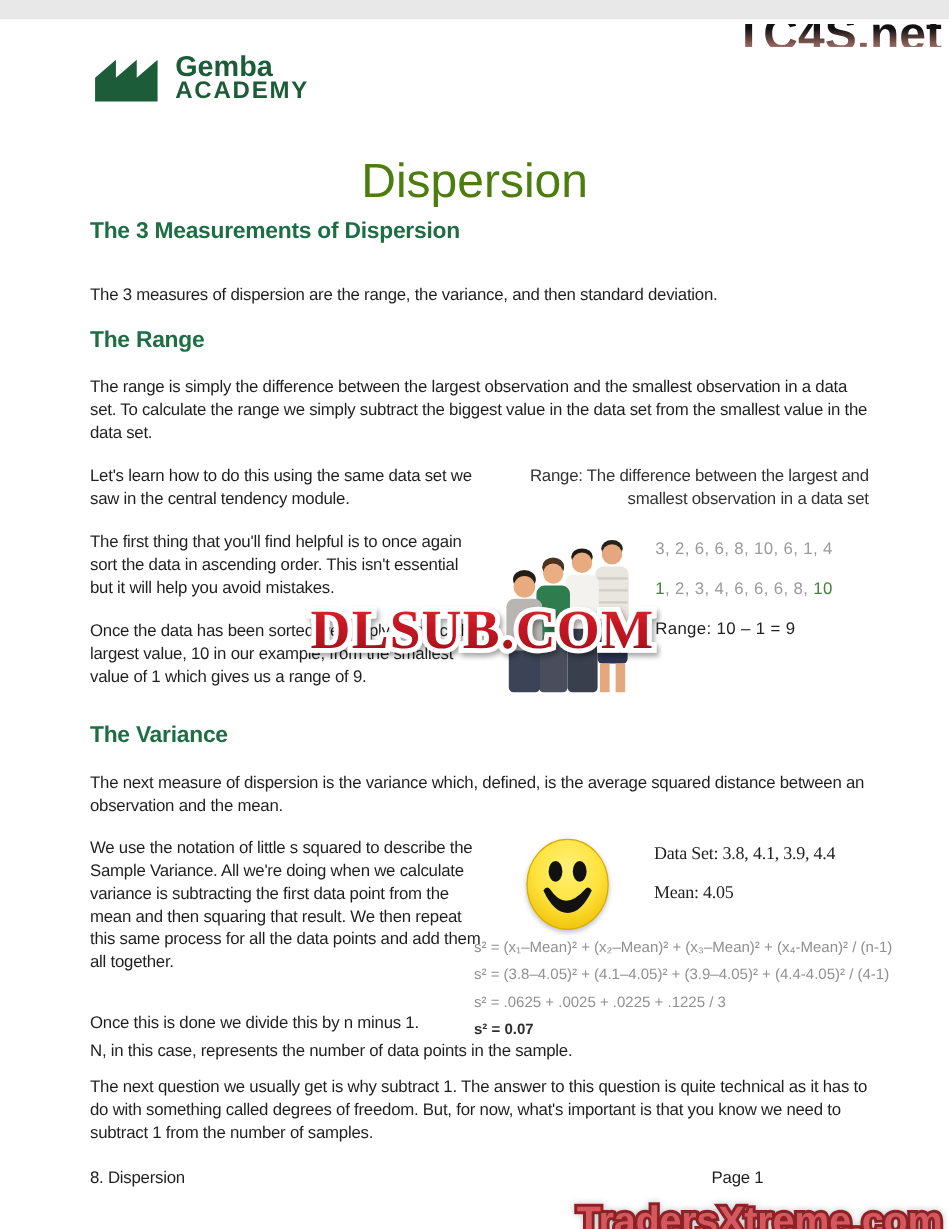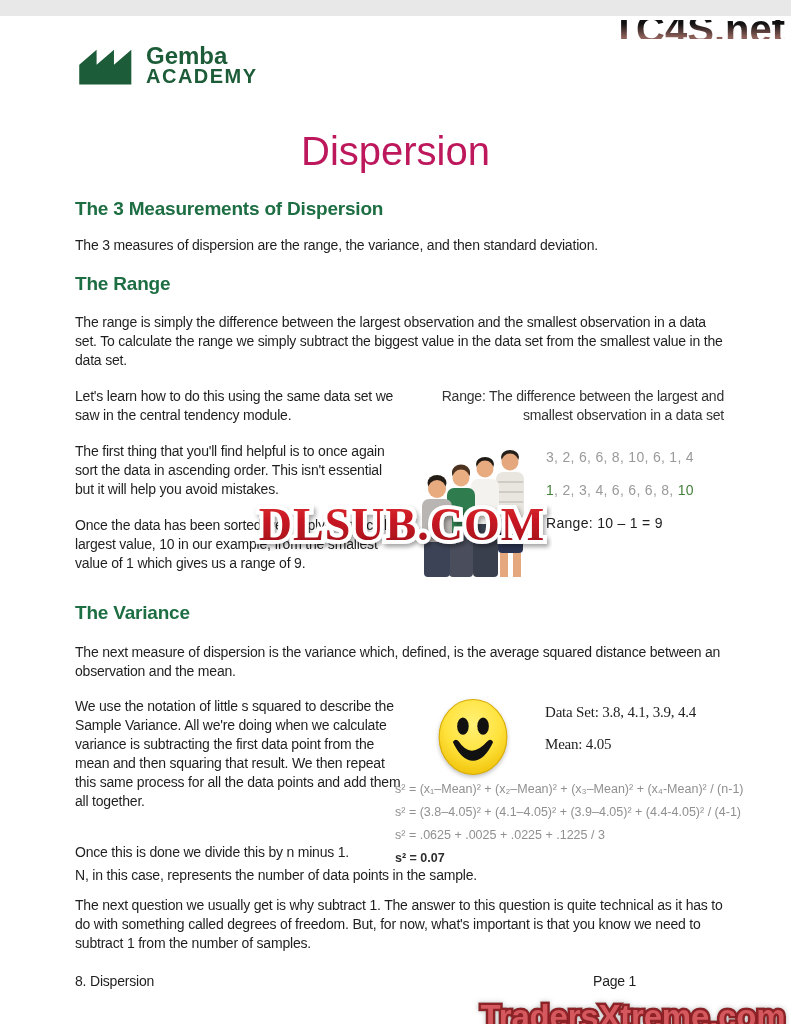--- a/index.html
+++ b/index.html
@@ -17,21 +17,21 @@
   .logo-text { margin-left:6px; }
   .logo-name { color:#1d5c38; font-weight:bold; font-size:24px; line-height:24px; letter-spacing:0; }
   .logo-sub  { color:#1d5c38; font-weight:bold; font-size:20px; line-height:16px; letter-spacing:1.5px; }
   .wm-top {
     right:6px; top:4px; font-size:40px; font-weight:bold; letter-spacing:0;
     background:linear-gradient(#111111 20%, #8d6059 90%);
     -webkit-background-clip:text; background-clip:text; color:transparent;
   }
 
   .title { left:0; top:112px; width:791px; text-align:center;
-           font-size:40px; line-height:46px; font-weight:400; color:#be185d; letter-spacing:0; }
+           font-size:40px; line-height:46px; font-weight:400; color:#4d7c0f; letter-spacing:0; }
 
   h2.green { color:#1e6e44; font-size:19px; line-height:22px; font-weight:bold; letter-spacing:-0.2px; }
   .para { width:656px; }
 
   .row { display:flex; left:75px; }
   .col-left { width:326px; flex:none; }
   .col-left p { margin-bottom:17px; }
   .col-right { margin-left:11px; width:312px; flex:none; }
   .callout { text-align:right; color:#333; margin-bottom:10px; }
 
@@ -70,21 +70,21 @@
     </svg>
     <div class="logo-text">
       <div class="logo-name">Gemba</div>
       <div class="logo-sub">ACADEMY</div>
     </div>
   </div>
   <div class="abs wm-top">TC4S.net</div>
 
   <div class="abs title">Dispersion</div>
 
-  <h2 class="abs green" style="left:75px; top:182px;">The 3 Measurements of Dispersion</h2>
+  <h2 class="abs green" style="left:75px; top:166px;">The 3 Measurements of Dispersion</h2>
   <p class="abs para" style="left:75px; top:220px;">The 3 measures of dispersion are the range, the variance, and then standard deviation.</p>
 
   <h2 class="abs green" style="left:75px; top:257px;">The Range</h2>
   <p class="abs para" style="left:75px; top:297px;">The range is simply the difference between the largest observation and the smallest observation in a data set.  To calculate the range we simply subtract the biggest value in the data set from the smallest value in the data set.</p>
 
   <div class="abs row" style="top:371px;">
     <div class="col-left">
       <p>Let's learn how to do this using the same data set we saw in the central tendency module.</p>
       <p>The first thing that you'll find helpful is to once again sort the data in ascending order.  This isn't essential but it will help you avoid mistakes.</p>
       <p>Once the data has been sorted we simply subtract the largest value, 10 in our example, from the smallest value of 1 which gives us a range of 9.</p>

